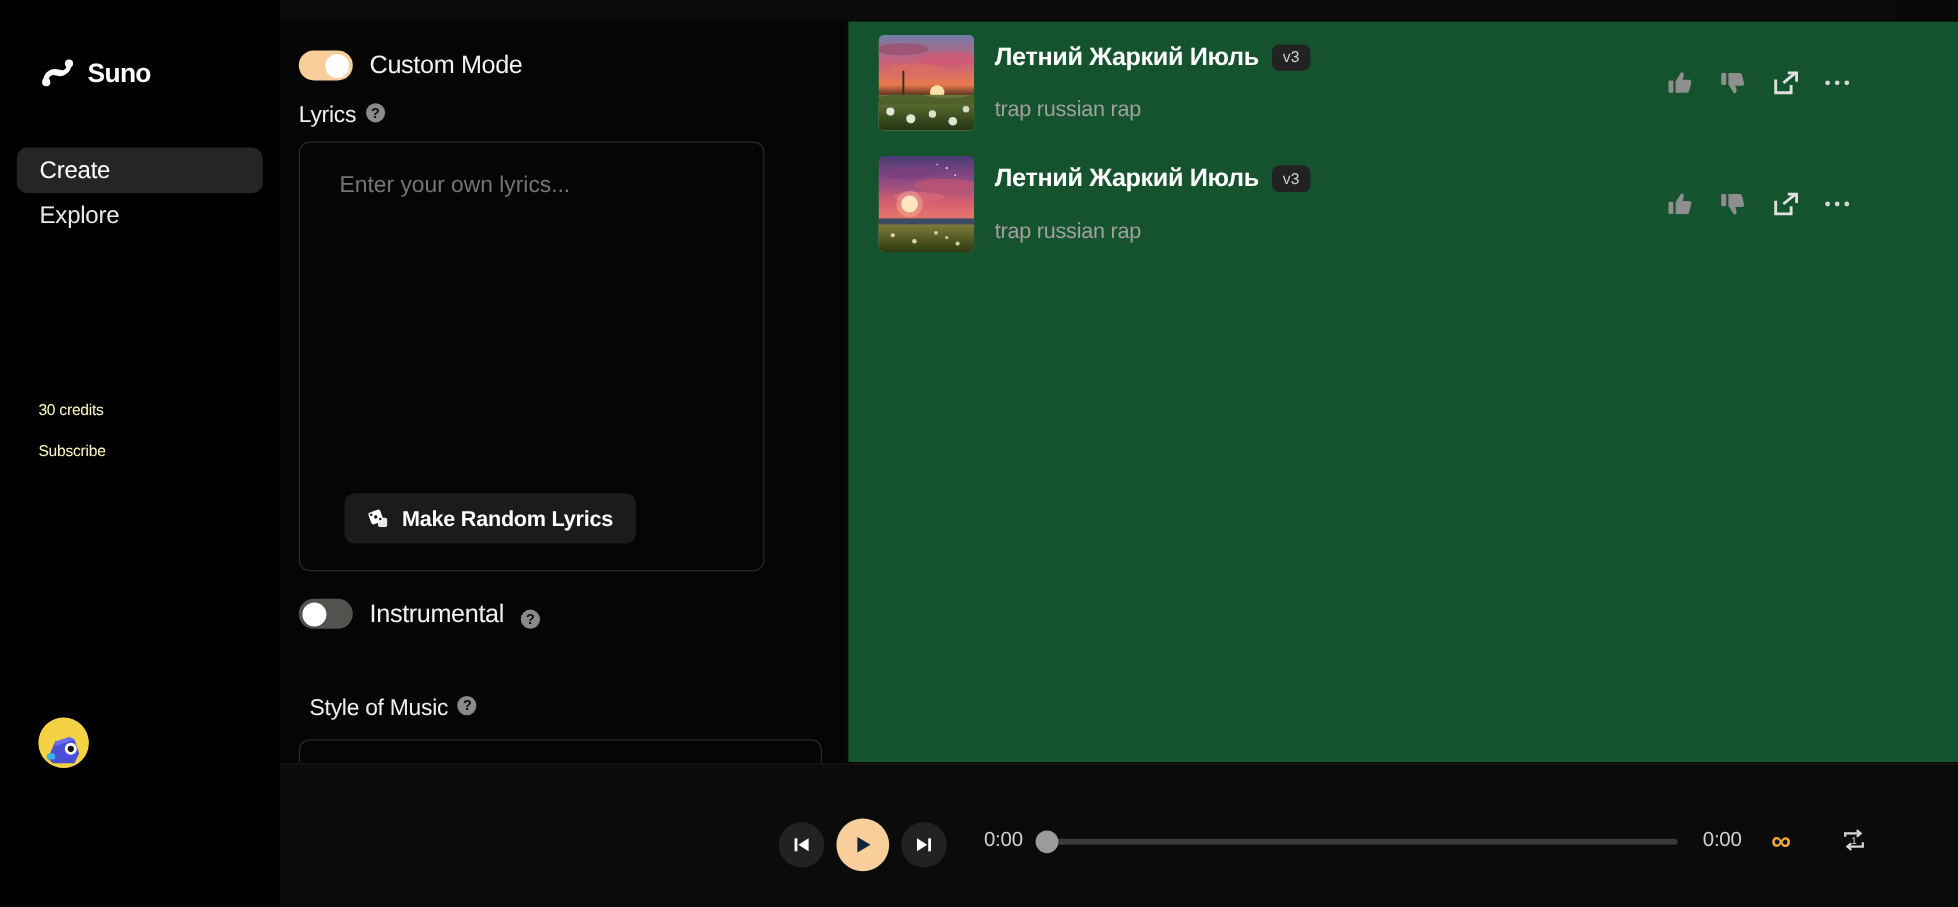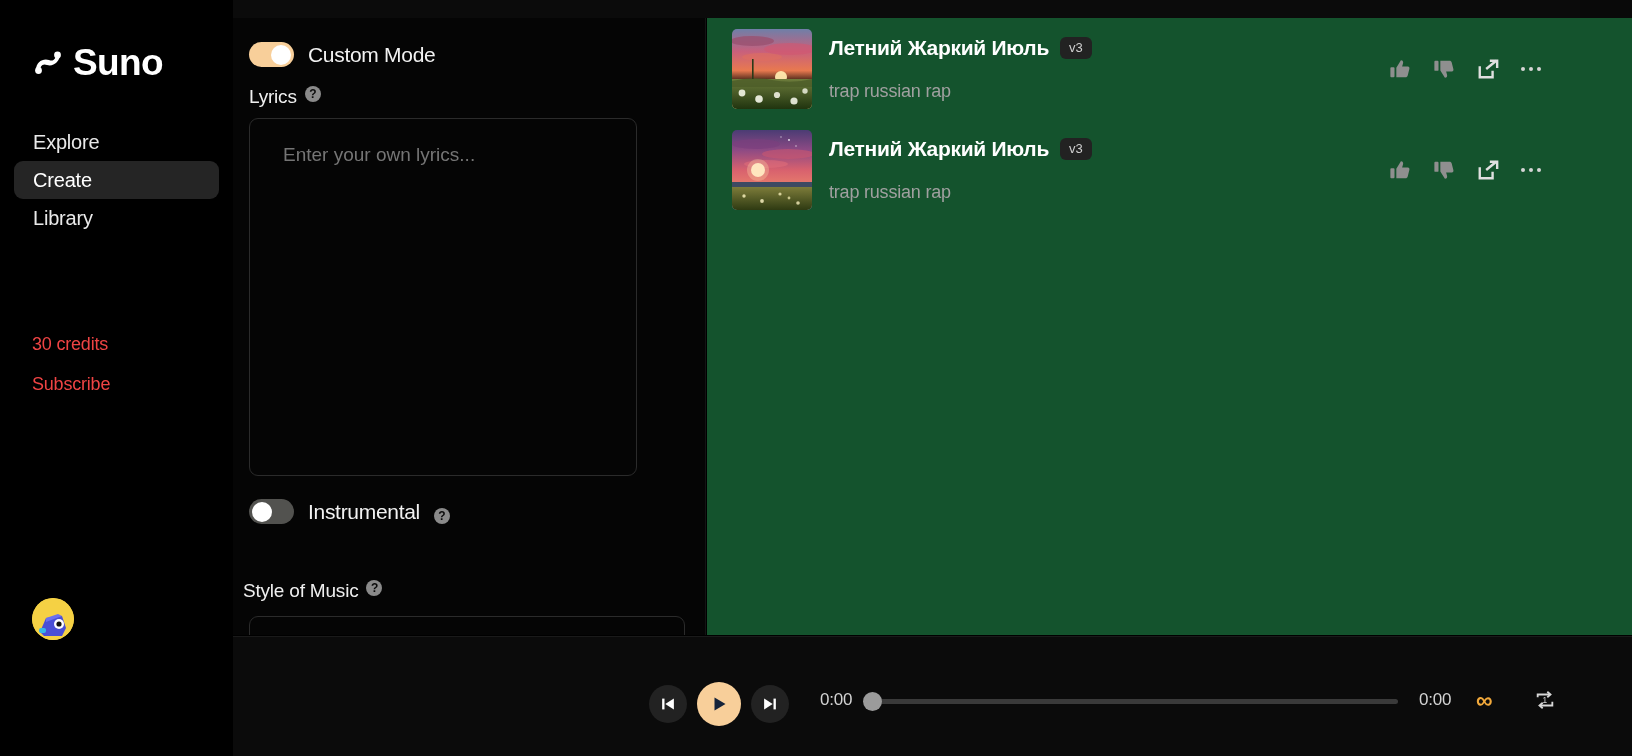--- a/index.html
+++ b/index.html
@@ -18,33 +18,33 @@
   
   .sidebar {
     position:absolute; left:0; top:0; width:233px; height:756px;
     background:#000; z-index:5;
   }
   .logo-wrap {
     position:absolute; left:32px; top:44px;
     display:flex; align-items:center; gap:7px;
   }
   .logo-mark { width:34px; height:34px; display:block; }
-  .logo-text { font-size:37px; font-weight:700; color:#fff; letter-spacing:-0.6px; line-height:1; }
+  .logo-text { font-size:22px; font-weight:700; color:#fff; letter-spacing:-0.6px; line-height:1; }
 
   .nav { position:absolute; left:14px; top:123px; width:205px; }
   .nav-item {
     display:block; height:38px; line-height:38px;
     padding:0 0 0 19px; border-radius:9px;
     color:#e9e9e9; font-size:20px; letter-spacing:-0.2px;
     cursor:pointer;
   }
   .nav-item.active { background:#252525; color:#fff; }
 
   .meta { position:absolute; left:32px; top:334px; }
-  .meta-row { font-size:18px; color:#ef4444; margin-bottom:19px; letter-spacing:-0.2px; cursor:pointer; }
+  .meta-row { font-size:13px; color:#fef9c3; margin-bottom:19px; letter-spacing:-0.2px; cursor:pointer; }
 
   .links { position:absolute; left:32px; top:443px; }
   .link-row {
     font-size:18px; color:#dcdcdc; margin-bottom:21px;
     letter-spacing:-0.2px; cursor:pointer;
     display:flex; align-items:center; gap:9px;
   }
   .badge {
     background:#f0283c; color:#fff; font-size:12px; font-weight:700;
     min-width:21px; height:21px; border-radius:11px;
@@ -174,23 +174,22 @@
     <div class="logo-wrap">
       <svg class="logo-mark" viewBox="0 0 34 34">
         <path d="M4 24 C4 16 11 12 17 14 C22 16 24 12 24 8 L28 8 C28 16 21 21 15 19 C10 17 8 21 8 25 Z" fill="#fff"></path>
         <circle cx="6.5" cy="24.5" r="3.4" fill="#fff"></circle>
         <circle cx="25.5" cy="9" r="3.4" fill="#fff"></circle>
       </svg>
       <span class="logo-text">Suno</span>
     </div>
 
     <nav class="nav">
+      <div class="nav-item active">Create</div>
       <div class="nav-item">Explore</div>
-      <div class="nav-item active">Create</div>
-      <div class="nav-item">Library</div>
     </nav>
 
     <div class="meta">
       <div class="meta-row">30 credits</div>
       <div class="meta-row">Subscribe</div>
     </div>
 
 
     <div class="avatar">
       <svg viewBox="0 0 42 42" width="42" height="42">
@@ -213,31 +212,43 @@
       <span class="toggle-label">Custom Mode</span>
     </div>
 
     <div class="field-label" style="left:23px; top:68px;">
       <span>Lyrics</span>
       <span class="help">?</span>
     </div>
 
     <div class="lyrics-box">
       <textarea class="lyrics-ta" placeholder="Enter your own lyrics..." style=""></textarea>
+      <button class="rand-btn">
+        <svg width="19" height="19" viewBox="0 0 20 20">
+          <rect x="9.5" y="9" width="8" height="8" rx="1.6" fill="#e8e8e8"></rect>
+          <g transform="rotate(-20 8 8)">
+            <rect x="2" y="2.5" width="11" height="11" rx="2" fill="#fff"></rect>
+            <circle cx="7.5" cy="8" r="1.5" fill="#1b1b1b"></circle>
+            <circle cx="4.4" cy="4.9" r="1.1" fill="#1b1b1b"></circle>
+            <circle cx="10.6" cy="11.1" r="1.1" fill="#1b1b1b"></circle>
+          </g>
+        </svg>
+        <span>Make Random Lyrics</span>
+      </button>
     </div>
 
     <div class="row-toggle" style="left:23px; top:481px;">
       <div class="toggle off">
           <span class="knob"></span>
         </div>
       <span class="toggle-label">Instrumental</span>
       <span class="help">?</span>
     </div>
 
-    <div class="field-label" style="left:17px; top:562px;">
+    <div class="field-label" style="left:32px; top:562px;">
       <span>Style of Music</span>
       <span class="help">?</span>
     </div>
     <div class="style-input"></div>
   </section>
 
   <section class="results">
 
     <div class="song-row" style="top:9px;">
       <div class="thumb">

